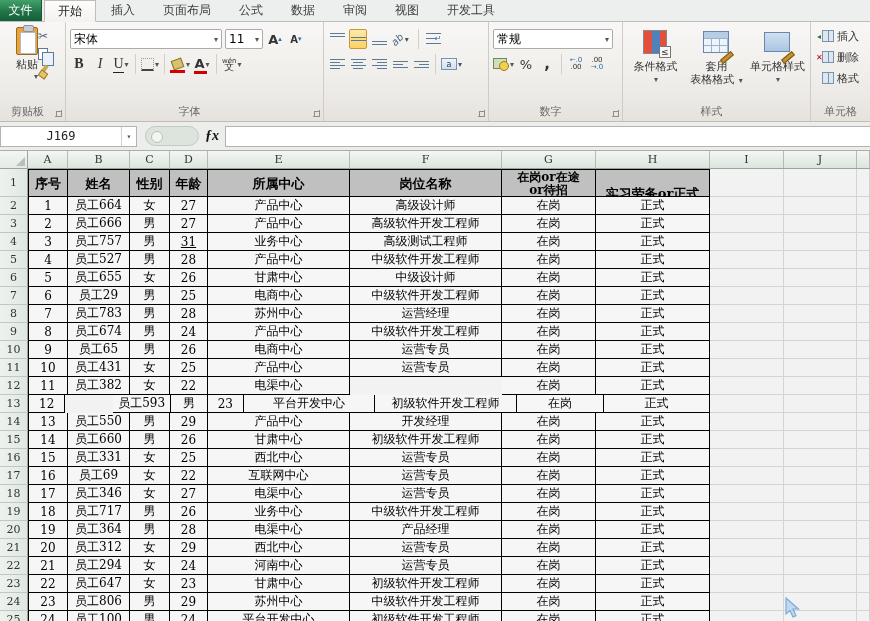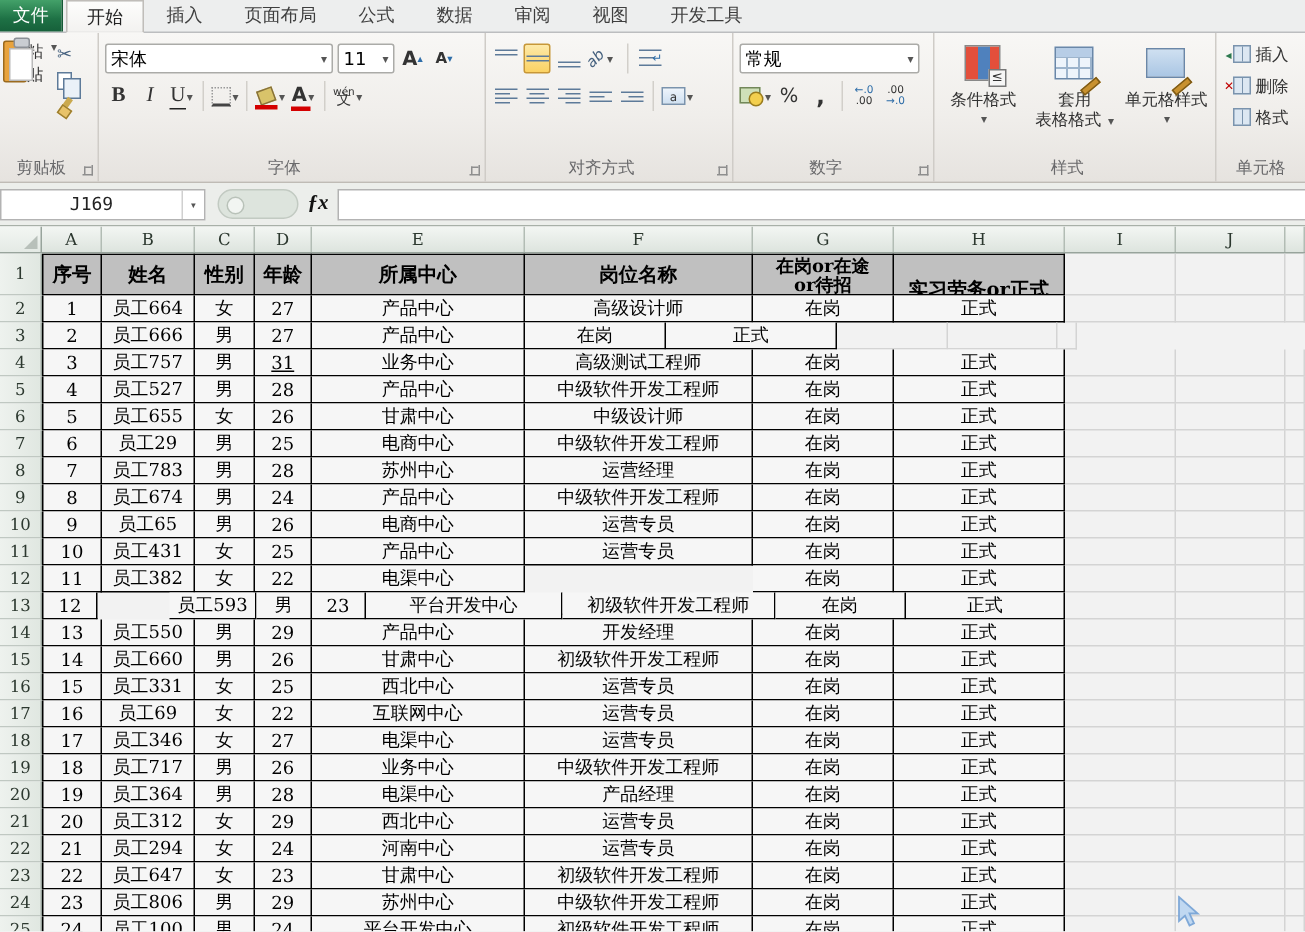--- a/index.html
+++ b/index.html
@@ -20,21 +20,21 @@
   .launcher:before{content:"";position:absolute;left:1px;top:1px;width:4px;height:4px;border-left:1px solid #8e8e8e;border-top:1px solid #8e8e8e}
   .frow{display:flex;align-items:center;gap:3px;margin:3px 2px 2px 2px;height:22px}
   .combo{background:#fff;border:1px solid #ababa8;height:20px;display:flex;align-items:center;font-size:12px;padding:0 3px;border-radius:2px}
   .dd{margin-left:auto;font-size:8px;color:#555;padding-left:3px}
   .ddm{font-size:8px;color:#555;margin-left:1px}
   .btn{display:inline-flex;align-items:center;justify-content:center;height:20px;min-width:18px;border-radius:2px;color:#333}
   .btn.active{background:linear-gradient(#fde9a8,#fbd264);border:1px solid #c79738}
   .vline{width:1px;height:20px;background:#d2cfca;margin:0 2px}
 
   
-  .pastebig{width:36px;display:flex;flex-direction:row;align-items:flex-start;font-size:11px;color:#333;padding-top:2px}
+  .pastebig{width:36px;display:flex;flex-direction:column;align-items:flex-end;font-size:11px;color:#333;padding-top:2px}
   .clipicon{width:22px;height:28px;background:#e8a33d;border:1px solid #9a6a1e;border-radius:2px;position:relative;margin-bottom:2px}
   .clipicon:before{content:"";position:absolute;left:3px;top:4px;width:14px;height:20px;background:#fff;border:1px solid #b9b9b9}
   .clipicon:after{content:"";position:absolute;left:6px;top:-3px;width:9px;height:5px;background:#c9cdd2;border:1px solid #8b9096;border-radius:2px}
   .clipcol{display:flex;flex-direction:column;justify-content:flex-start;gap:4px;padding-top:4px}
   .mini{font-size:12px;color:#44607e;line-height:14px;display:flex;align-items:center}
   .copyicon{width:10px;height:12px;border:1px solid #5d7a99;background:#fff;position:relative}
   .copyicon:before{content:"";position:absolute;left:3px;top:3px;width:10px;height:12px;border:1px solid #5d7a99;background:#eaf1f8}
   .brushicon{width:12px;height:12px;position:relative}
   .brushicon:before{content:"";position:absolute;left:5px;top:0;width:4px;height:7px;background:#caa94e;transform:rotate(35deg)}
   .brushicon:after{content:"";position:absolute;left:1px;top:6px;width:6px;height:5px;background:#e8c36a;border:1px solid #9c7e2f;transform:rotate(35deg)}
@@ -293,21 +293,20 @@
             <i class="w10"></i>
             <i class="w15"></i>
           </span>
         </span>
       <span class="vline"></span>
       <span class="btn">
           <span class="mergeicon">a</span>
           <span class="ddm">▾</span>
         </span>
     </div>
-    <div class="glabel">对齐方式</div>
     <span class="launcher"></span>
   </div>
 
   <div class="rgroup" style="width:134px">
     <div class="frow">
       <div class="combo" style="width:120px">
         <span>常规</span>
           <span class="dd">▾</span>
       </div>
     </div>
@@ -462,20 +461,21 @@
           <div class="gcell" style="width: 74px;"></div>
           <div class="gcell" style="width: 73px;"></div>
           <div class="gcell" style="width: 13px;"></div>
         </div>
         <div class="grow" style="height: 18px;">
           <div class="tcell first" style="width: 40px;">2</div>
           <div class="tcell" style="width: 62px;">员工666</div>
           <div class="tcell" style="width: 40px;">男</div>
           <div class="tcell" style="width: 38px;">27</div>
           <div class="tcell" style="width: 142px;">产品中心</div>
+          <div class="tcell" style="width: 152px;">高级软件开发工程师</div>
           <div class="tcell" style="width: 94px;">在岗</div>
           <div class="tcell" style="width: 114px;">正式</div>
           <div class="gcell" style="width: 74px;"></div>
           <div class="gcell" style="width: 73px;"></div>
           <div class="gcell" style="width: 13px;"></div>
         </div>
         <div class="grow" style="height: 18px;">
           <div class="tcell first" style="width: 40px;">3</div>
           <div class="tcell" style="width: 62px;">员工757</div>
           <div class="tcell" style="width: 40px;">男</div>

